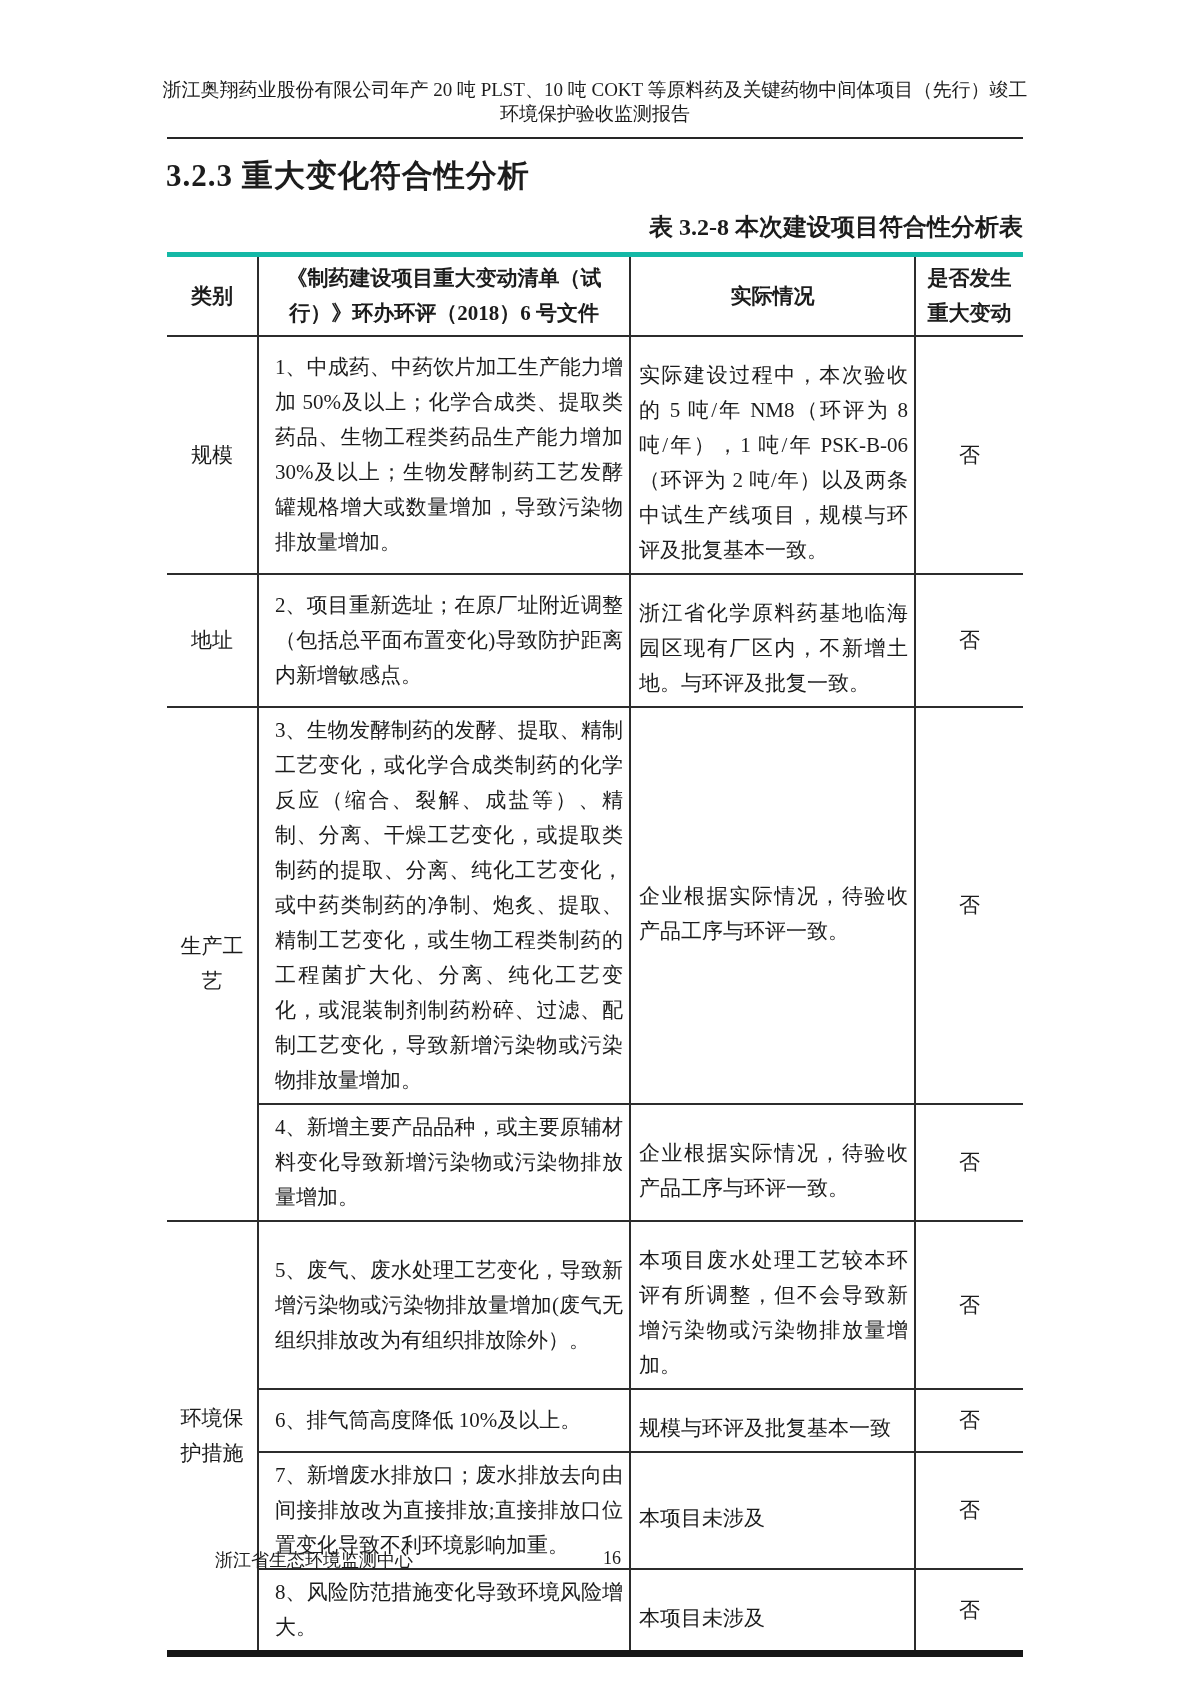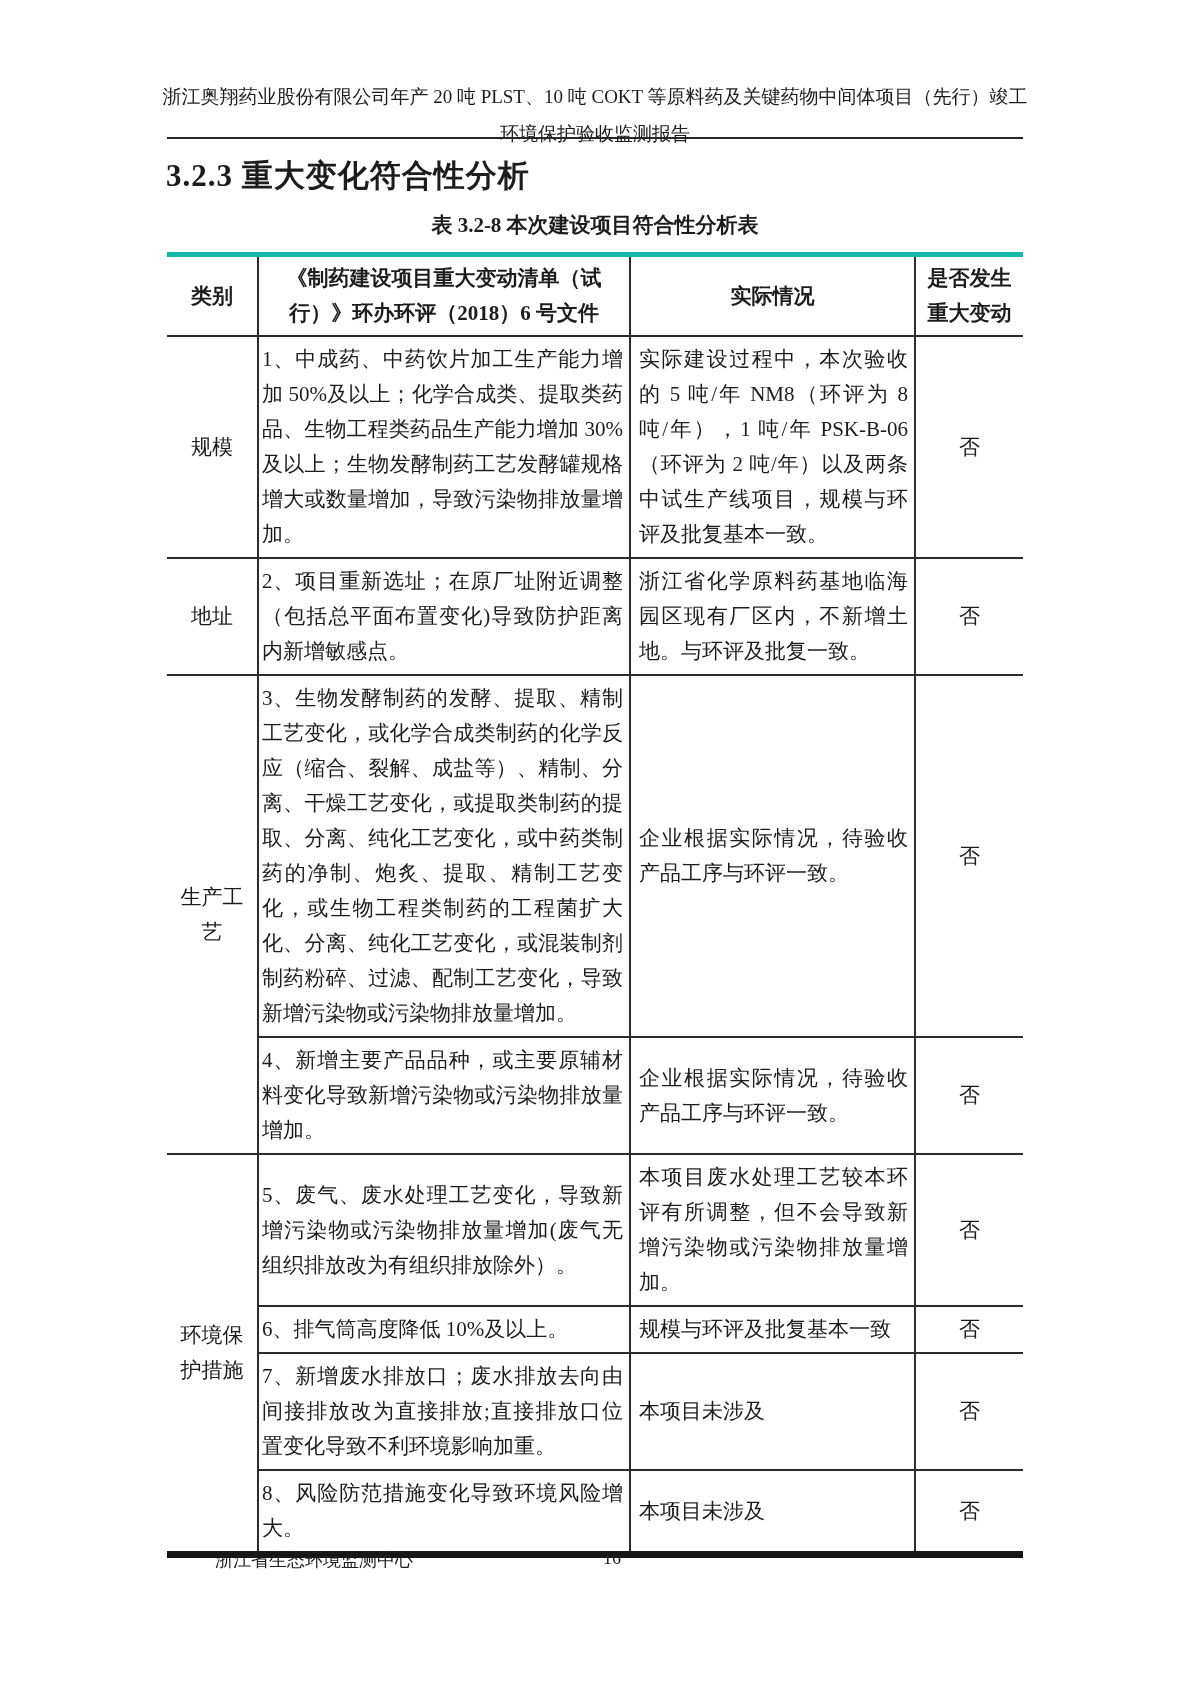--- a/index.html
+++ b/index.html
@@ -5,54 +5,54 @@
   * { margin: 0; padding: 0; box-sizing: border-box; }
   html, body { background: #ffffff; }
   body {
     width: 1190px; height: 1683px; position: relative;
     font-family: "Liberation Serif", "DejaVu Serif", serif;
     color: #1c1c1c;
     overflow: hidden;
   }
   .page-header {
     position: absolute; top: 78px; left: 157px; width: 876px;
-    text-align: center; font-size: 19px; line-height: 37px;
+    text-align: center; font-size: 19px; line-height: 24px;
   }
   .head-rule {
     position: absolute; top: 137px; left: 167px; width: 856px; height: 2px;
     background: #262626;
   }
   .section-heading {
     position: absolute; top: 155px; left: 166px;
     font-size: 31px; font-weight: bold; letter-spacing: 1px;
   }
   .table-title {
     position: absolute; top: 211px; left: 167px; width: 856px;
-    text-align: center; font-size: 21px; font-weight: bold;
+    text-align: right; font-size: 24px; font-weight: bold;
   }
   .table-wrap {
     position: absolute; top: 252px; left: 167px; width: 856px;
     border-top: 5px solid #14b8a6;
     border-bottom: 7px solid #161616;
   }
   table.compliance {
     width: 100%; border-collapse: collapse; table-layout: fixed;
     border: hidden; 
   }
   .compliance th, .compliance td {
     border: 2px solid #2c2c2c;
     font-size: 21px; line-height: 35px;
     vertical-align: middle;
   }
   .compliance th {
     font-weight: bold; text-align: center; padding: 4px 6px;
   }
   td.cat   { text-align: center; padding: 4px 6px; }
-  td.crit  { text-align: justify; padding: 5px 6px 5px 3px; }
-  td.act   { text-align: justify; padding: 5px 6px 5px 8px; }
+  td.crit  { text-align: justify; padding: 5px 6px 5px 16px; }
+  td.act   { text-align: justify; padding: 21px 6px 5px 8px; }
   td.chg   { text-align: center; padding: 4px 4px; }
   .footer-area { position: absolute; top: 1548px; left: 0; width: 1022px; height: 30px; font-size: 18px; }
   .footer-inst { position: absolute; left: 215px; top: 0; }
   .footer-page { position: absolute; left: 603px; top: 0; text-align: right; }
 </style>
 </head>
 <body>
 
 <div class="page-header">浙江奥翔药业股份有限公司年产 20 吨 PLST、10 吨 COKT 等原料药及关键药物中间体项目（先行）竣工环境保护验收监测报告</div>
 <div class="head-rule"></div>

